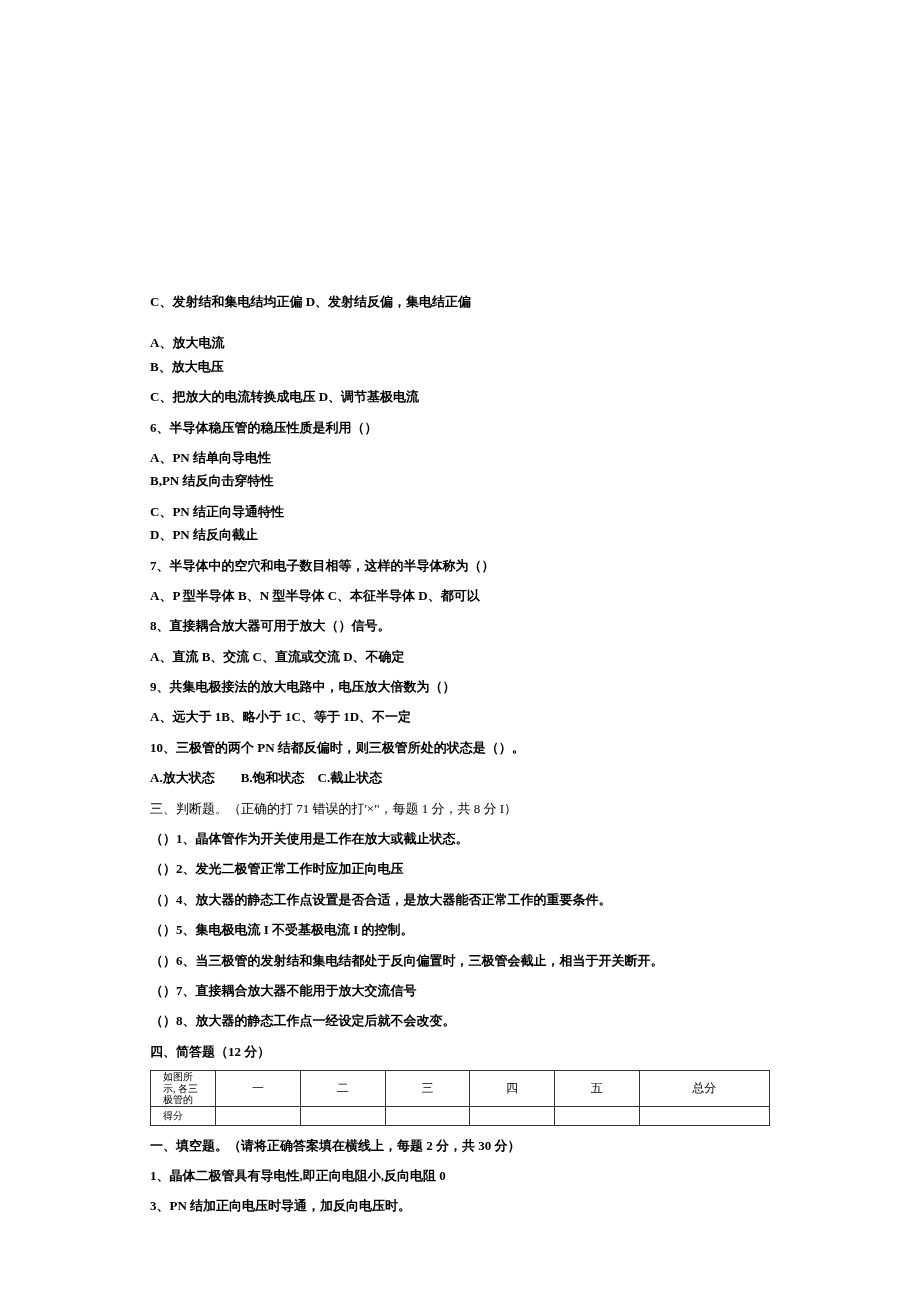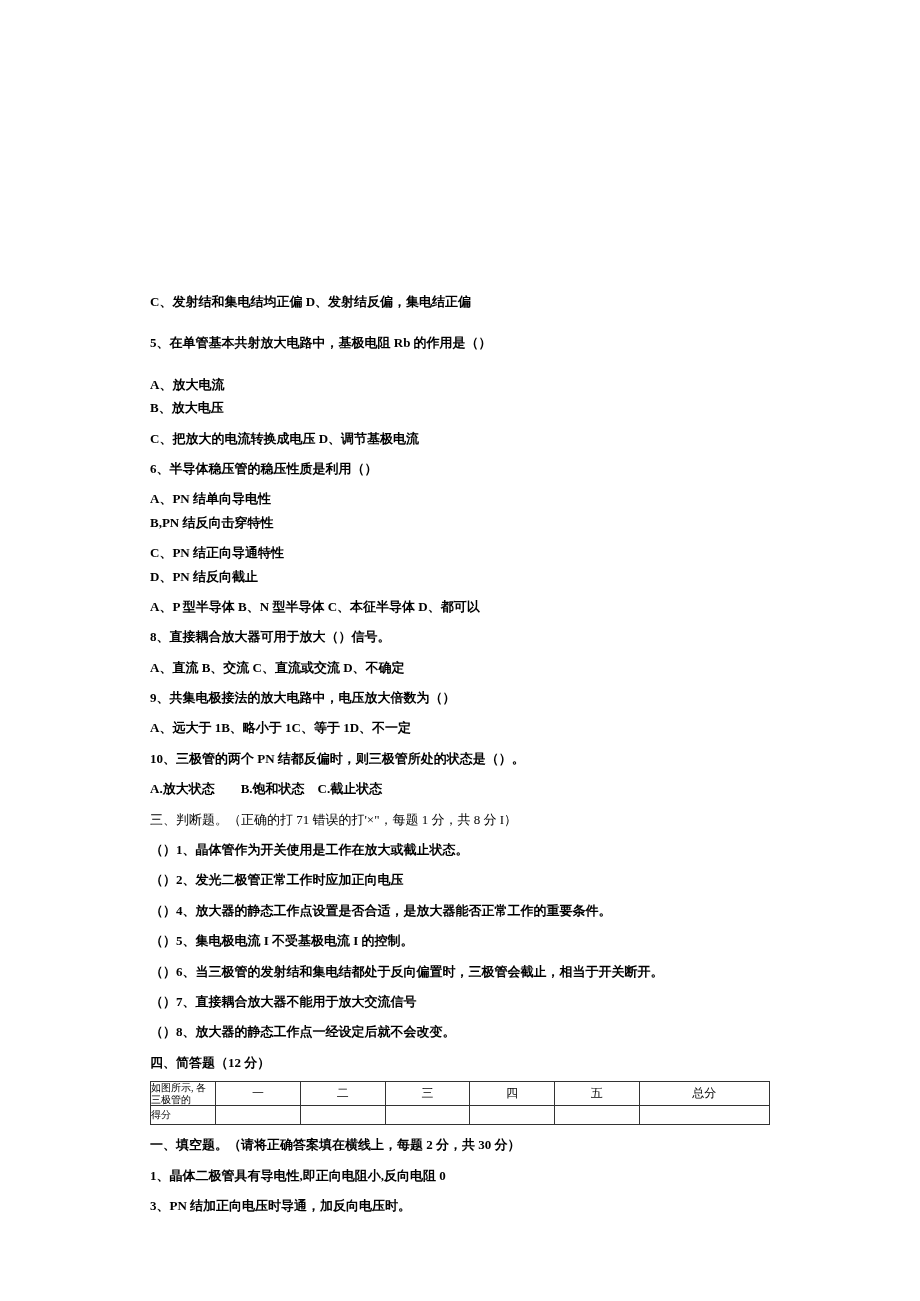--- a/index.html
+++ b/index.html
@@ -32,59 +32,59 @@
     border-collapse: collapse;
     width: 100%;
     margin-top: 2px;
     margin-bottom: 8px;
   }
   td {
     border: 1px solid #333;
     text-align: center;
     height: 18px;
     font-size: 12px;
-    padding: 0 0;
+    padding: 0 12px;
   }
   td.cell-label {
     text-align: left;
     line-height: 1.15;
     font-size: 10px;
   }
   .col-label { width: 10%; }
   .col-num   { width: 13%; }
   .col-total { width: 20%; }
 </style>
 </head>
 <body>
 
 <div class="page">
 
   <div class="line bold">C、发射结和集电结均正偏 D、发射结反偏，集电结正偏</div>
 
-  <div class="line bold" style="margin-top:18px">5、在单管基本共射放大电路中，基极电阻 Rb 的作用是（）</div>
 
   <div class="line bold opt-row" style="margin-top:18px">
     <span class="opt-a">A、放大电流</span>
     <span>B、放大电压</span>
   </div>
 
   <div class="line bold">C、把放大的电流转换成电压 D、调节基极电流</div>
 
   <div class="line bold">6、半导体稳压管的稳压性质是利用（）</div>
 
   <div class="line bold opt-row">
     <span class="opt-a">A、PN 结单向导电性</span>
     <span>B,PN 结反向击穿特性</span>
   </div>
 
   <div class="line bold opt-row">
     <span class="opt-a">C、PN 结正向导通特性</span>
     <span>D、PN 结反向截止</span>
   </div>
 
+  <div class="line bold">7、半导体中的空穴和电子数目相等，这样的半导体称为（）</div>
   <div class="line bold">A、P 型半导体 B、N 型半导体 C、本征半导体 D、都可以</div>
 
   <div class="line bold">8、直接耦合放大器可用于放大（）信号。</div>
   <div class="line bold">A、直流 B、交流 C、直流或交流 D、不确定</div>
 
   <div class="line bold">9、共集电极接法的放大电路中，电压放大倍数为（）</div>
   <div class="line bold">A、远大于 1B、略小于 1C、等于 1D、不一定</div>
 
   <div class="line bold">10、三极管的两个 PN 结都反偏时，则三极管所处的状态是（）。</div>
   <div class="line bold">A.放大状态  B.饱和状态 C.截止状态</div>

